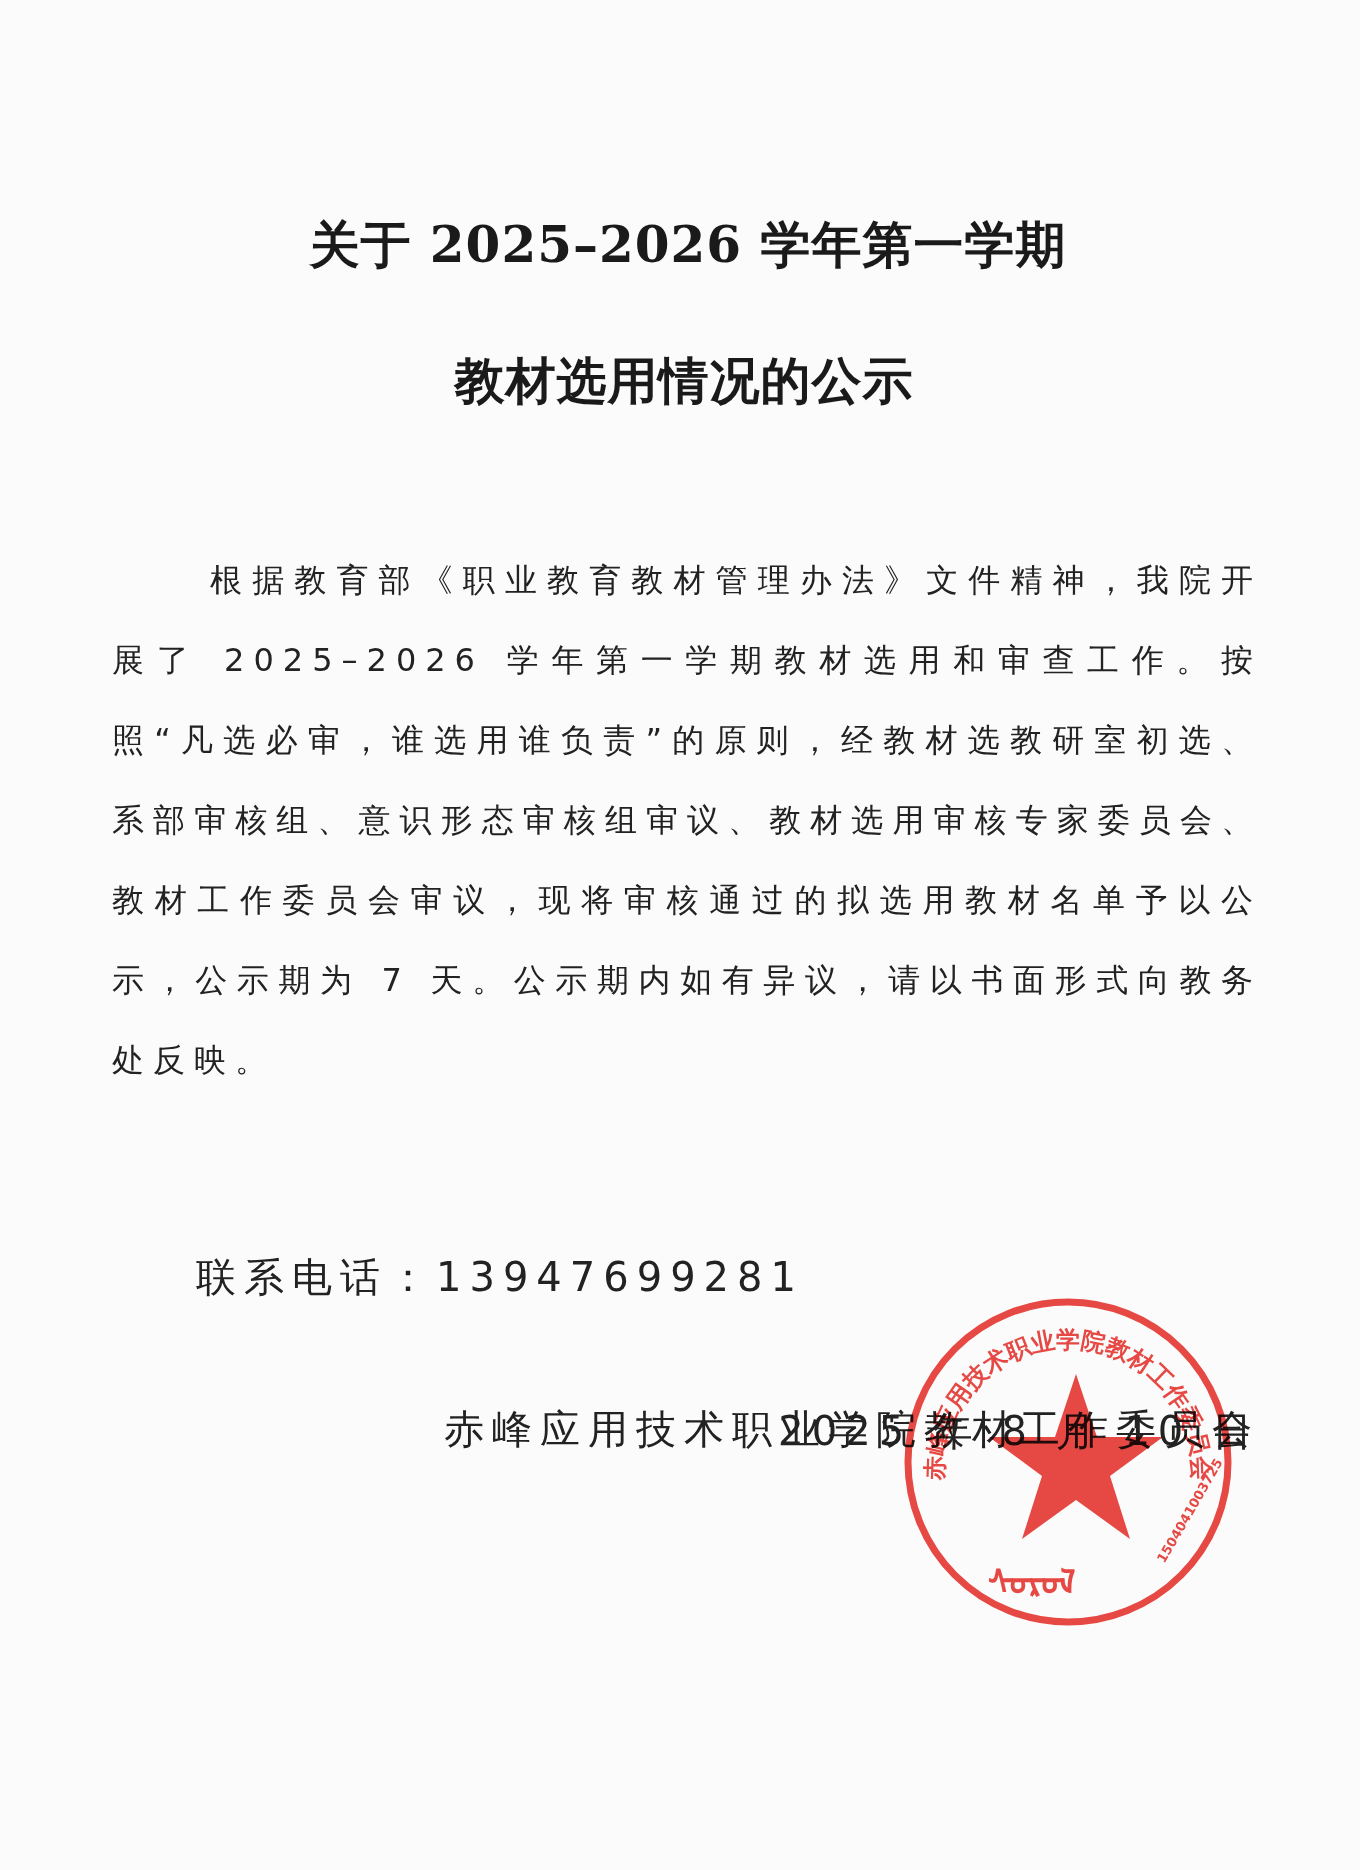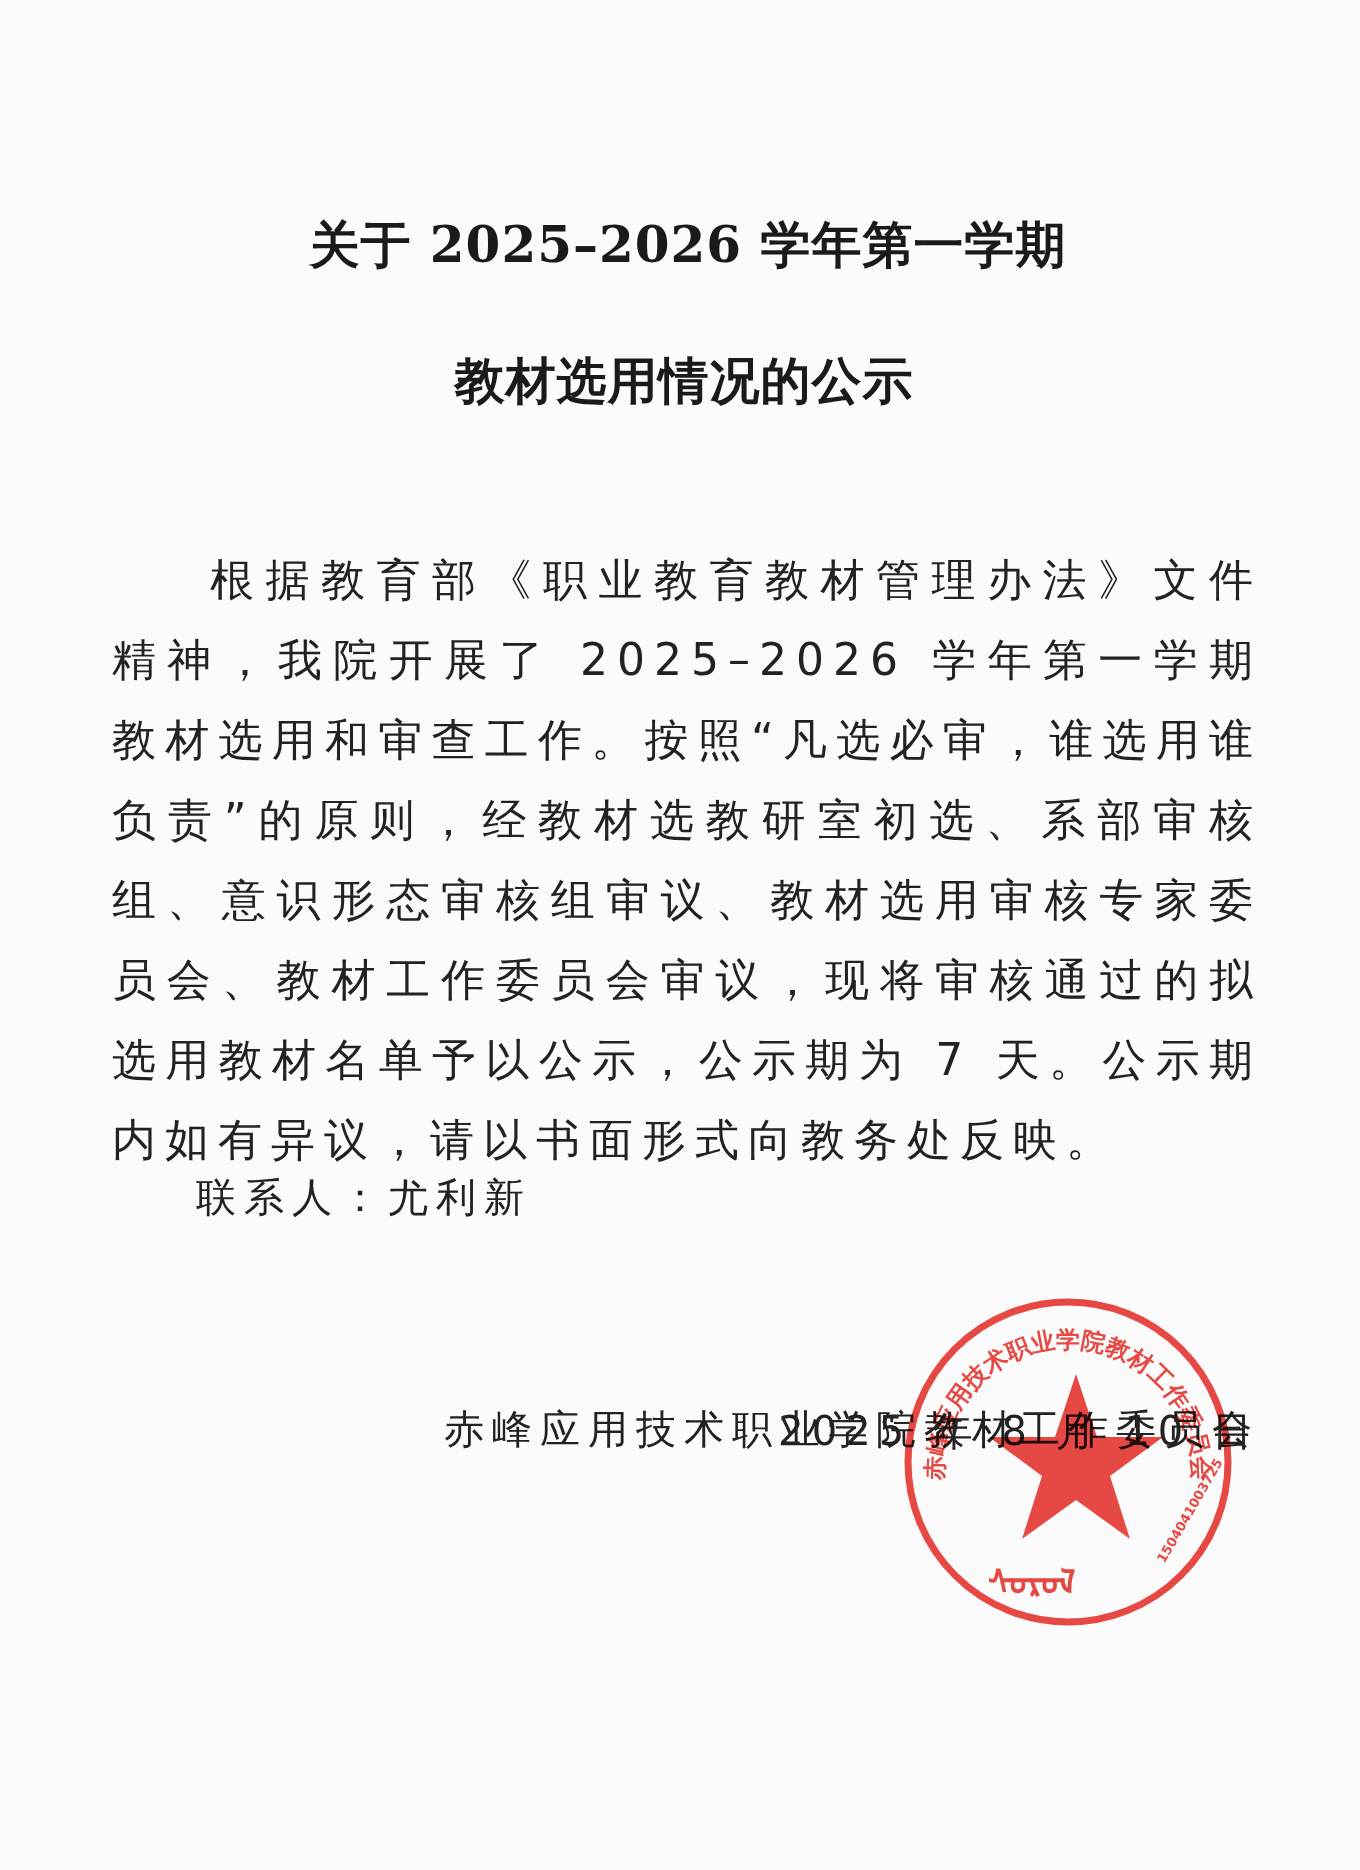--- a/index.html
+++ b/index.html
@@ -14,21 +14,21 @@
     position: absolute; left: 0; width: 1360px; text-align: center;
     font-family: "DejaVu Serif", "Liberation Serif", serif;
     font-weight: bold; font-size: 50px; color: #1a1a1a; letter-spacing: 1px;
     white-space: nowrap;
   }
   .title.l1 { top: 212px; left: 8px; }
   .title.l2 { top: 348px; left: 4px; }
   .body-text {
     position: absolute; left: 112px; width: 1150px; top: 540px;
     font-family: "DejaVu Sans", "Liberation Sans", sans-serif;
-    font-size: 44px; line-height: 80px; color: #222;
+    font-size: 32px; line-height: 80px; color: #222;
     letter-spacing: 9px; text-align: justify; text-indent: 98px;
   }
   .contact {
     position: absolute; left: 196px;
     font-family: "DejaVu Sans", "Liberation Sans", sans-serif;
     font-size: 40px; color: #222; letter-spacing: 8px; white-space: nowrap;
   }
   .contact.c1 { top: 1170px; }
   .contact.c2 { top: 1250px; }
   .sign {
@@ -46,22 +46,22 @@
 </style>
 </head>
 <body>
 
 <div class="page">
   <div class="title l1">关于 2025–2026 学年第一学期</div>
   <div class="title l2">教材选用情况的公示</div>
 
   <div class="body-text">根据教育部《职业教育教材管理办法》文件精神，我院开展了 2025–2026 学年第一学期教材选用和审查工作。按照“凡选必审，谁选用谁负责”的原则，经教材选教研室初选、系部审核组、意识形态审核组审议、教材选用审核专家委员会、教材工作委员会审议，现将审核通过的拟选用教材名单予以公示，公示期为 7 天。公示期内如有异议，请以书面形式向教务处反映。</div>
 
-  <div class="contact c1">
-    <span>联系人：</span><span>尤利新</span>
+  <div class="contact c2">
+    <span>联系电话：</span><span>13947699281</span>
   </div>
 
   <div class="sign s1">赤峰应用技术职业学院教材工作委员会</div>
   <div class="sign s2">2025 年 8 月 10 日</div>
 
   <div class="stamp">
     <svg viewBox="0 0 336 336" xmlns="http://www.w3.org/2000/svg">
       <defs>
         <path id="seal-arc" d="M 50 220 A 125 125 0 1 1 286 220" fill="none"></path>
         <path id="seal-arc-bottom" d="M 70 250 A 120 120 0 0 0 266 250" fill="none"></path>

